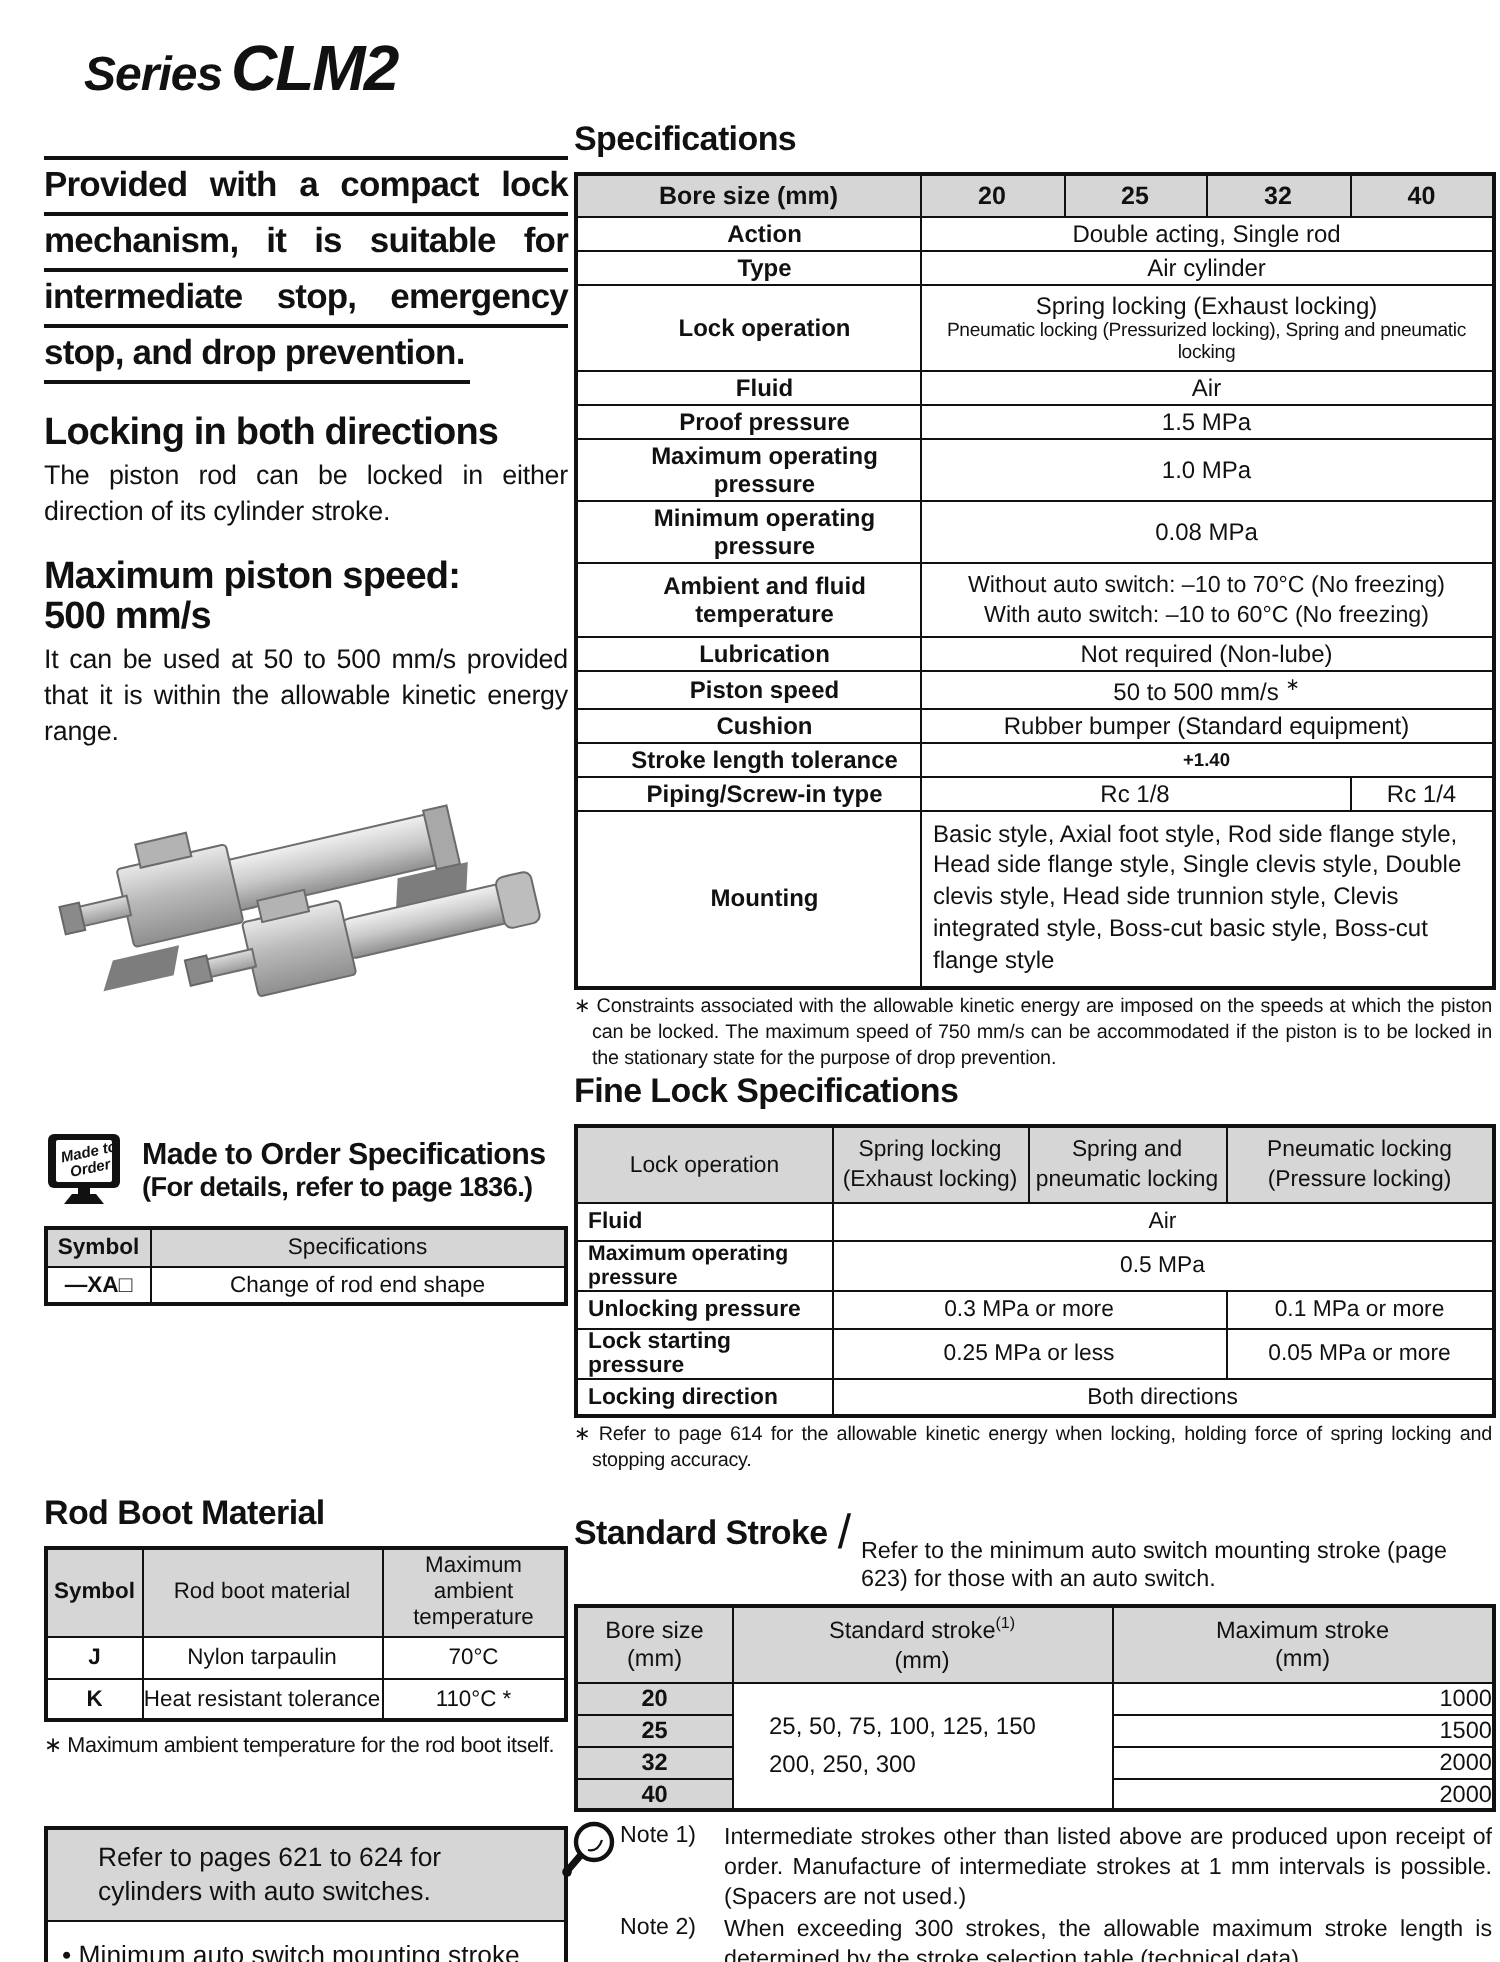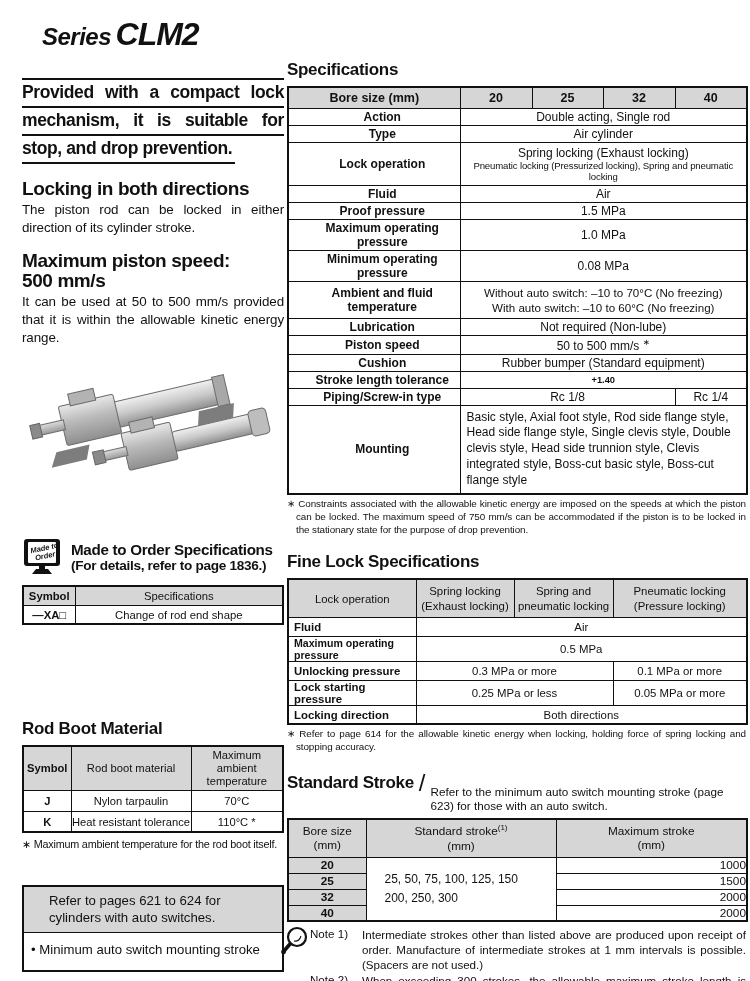--- a/index.html
+++ b/index.html
@@ -70,21 +70,21 @@
   .spec-table td.val { text-align:center; }
   .small-line { display:block; font-size:9.6px; letter-spacing:-0.15px; }
   .two-line { font-size:11.6px; line-height:1.3; white-space:pre-line; }
   .mounting-val { text-align:left !important; padding:4px 6px !important; line-height:1.32; }
   .tol { display:inline-flex; flex-direction:row; font-size:9.3px; font-weight:bold; line-height:1.1; vertical-align:middle; }
   sup.mark { font-size:8.5px; }
 
   .footnote { font-size:9.9px; line-height:1.3; text-align:justify; margin-top:3px; padding-left:9px; text-indent:-9px; letter-spacing:-0.1px; }
 
   
-  .fine-section { margin-top:16px; }
+  .fine-section { margin-top:0; }
   .fl-table { width:459px; font-size:11.4px; table-layout:fixed; }
   .fl-table th { font-weight:normal; line-height:1.25; padding:4px 2px; white-space:pre-line; }
   .fl-table td { height:19px; }
   .fl-table td.label { font-weight:bold; text-align:left; padding-left:5px; }
   .fl-table td.val { text-align:center; }
 
   
   .ss-section { margin-top:13px; }
   .ss-head { display:flex; align-items:flex-start; gap:5px; margin-bottom:5px; }
   .ss-title { font-size:17px; font-weight:bold; letter-spacing:-0.3px; white-space:nowrap; margin-top:6px; }
@@ -112,20 +112,21 @@
   <div class="series-title">
     <span class="series-word">Series</span>
     <span class="series-model">CLM2</span>
   </div>
 
   <div class="left-col">
 
     <div class="intro-box">
       <div class="intro-line">Provided with a compact lock</div>
       <div class="intro-line">mechanism, it is suitable for</div>
+      <div class="intro-line">intermediate stop, emergency</div>
       <div class="intro-line last">stop, and drop prevention.</div>
     </div>
 
     <div class="h-left">Locking in both directions</div>
     <div class="body-text">The piston rod can be locked in either direction of its cylinder stroke.</div>
 
     <div class="h-left" style="white-space:pre-line;">Maximum piston speed:
 500 mm/s</div>
     <div class="body-text">It can be used at 50 to 500 mm/s provided that it is within the allowable kinetic energy range.</div>
 

